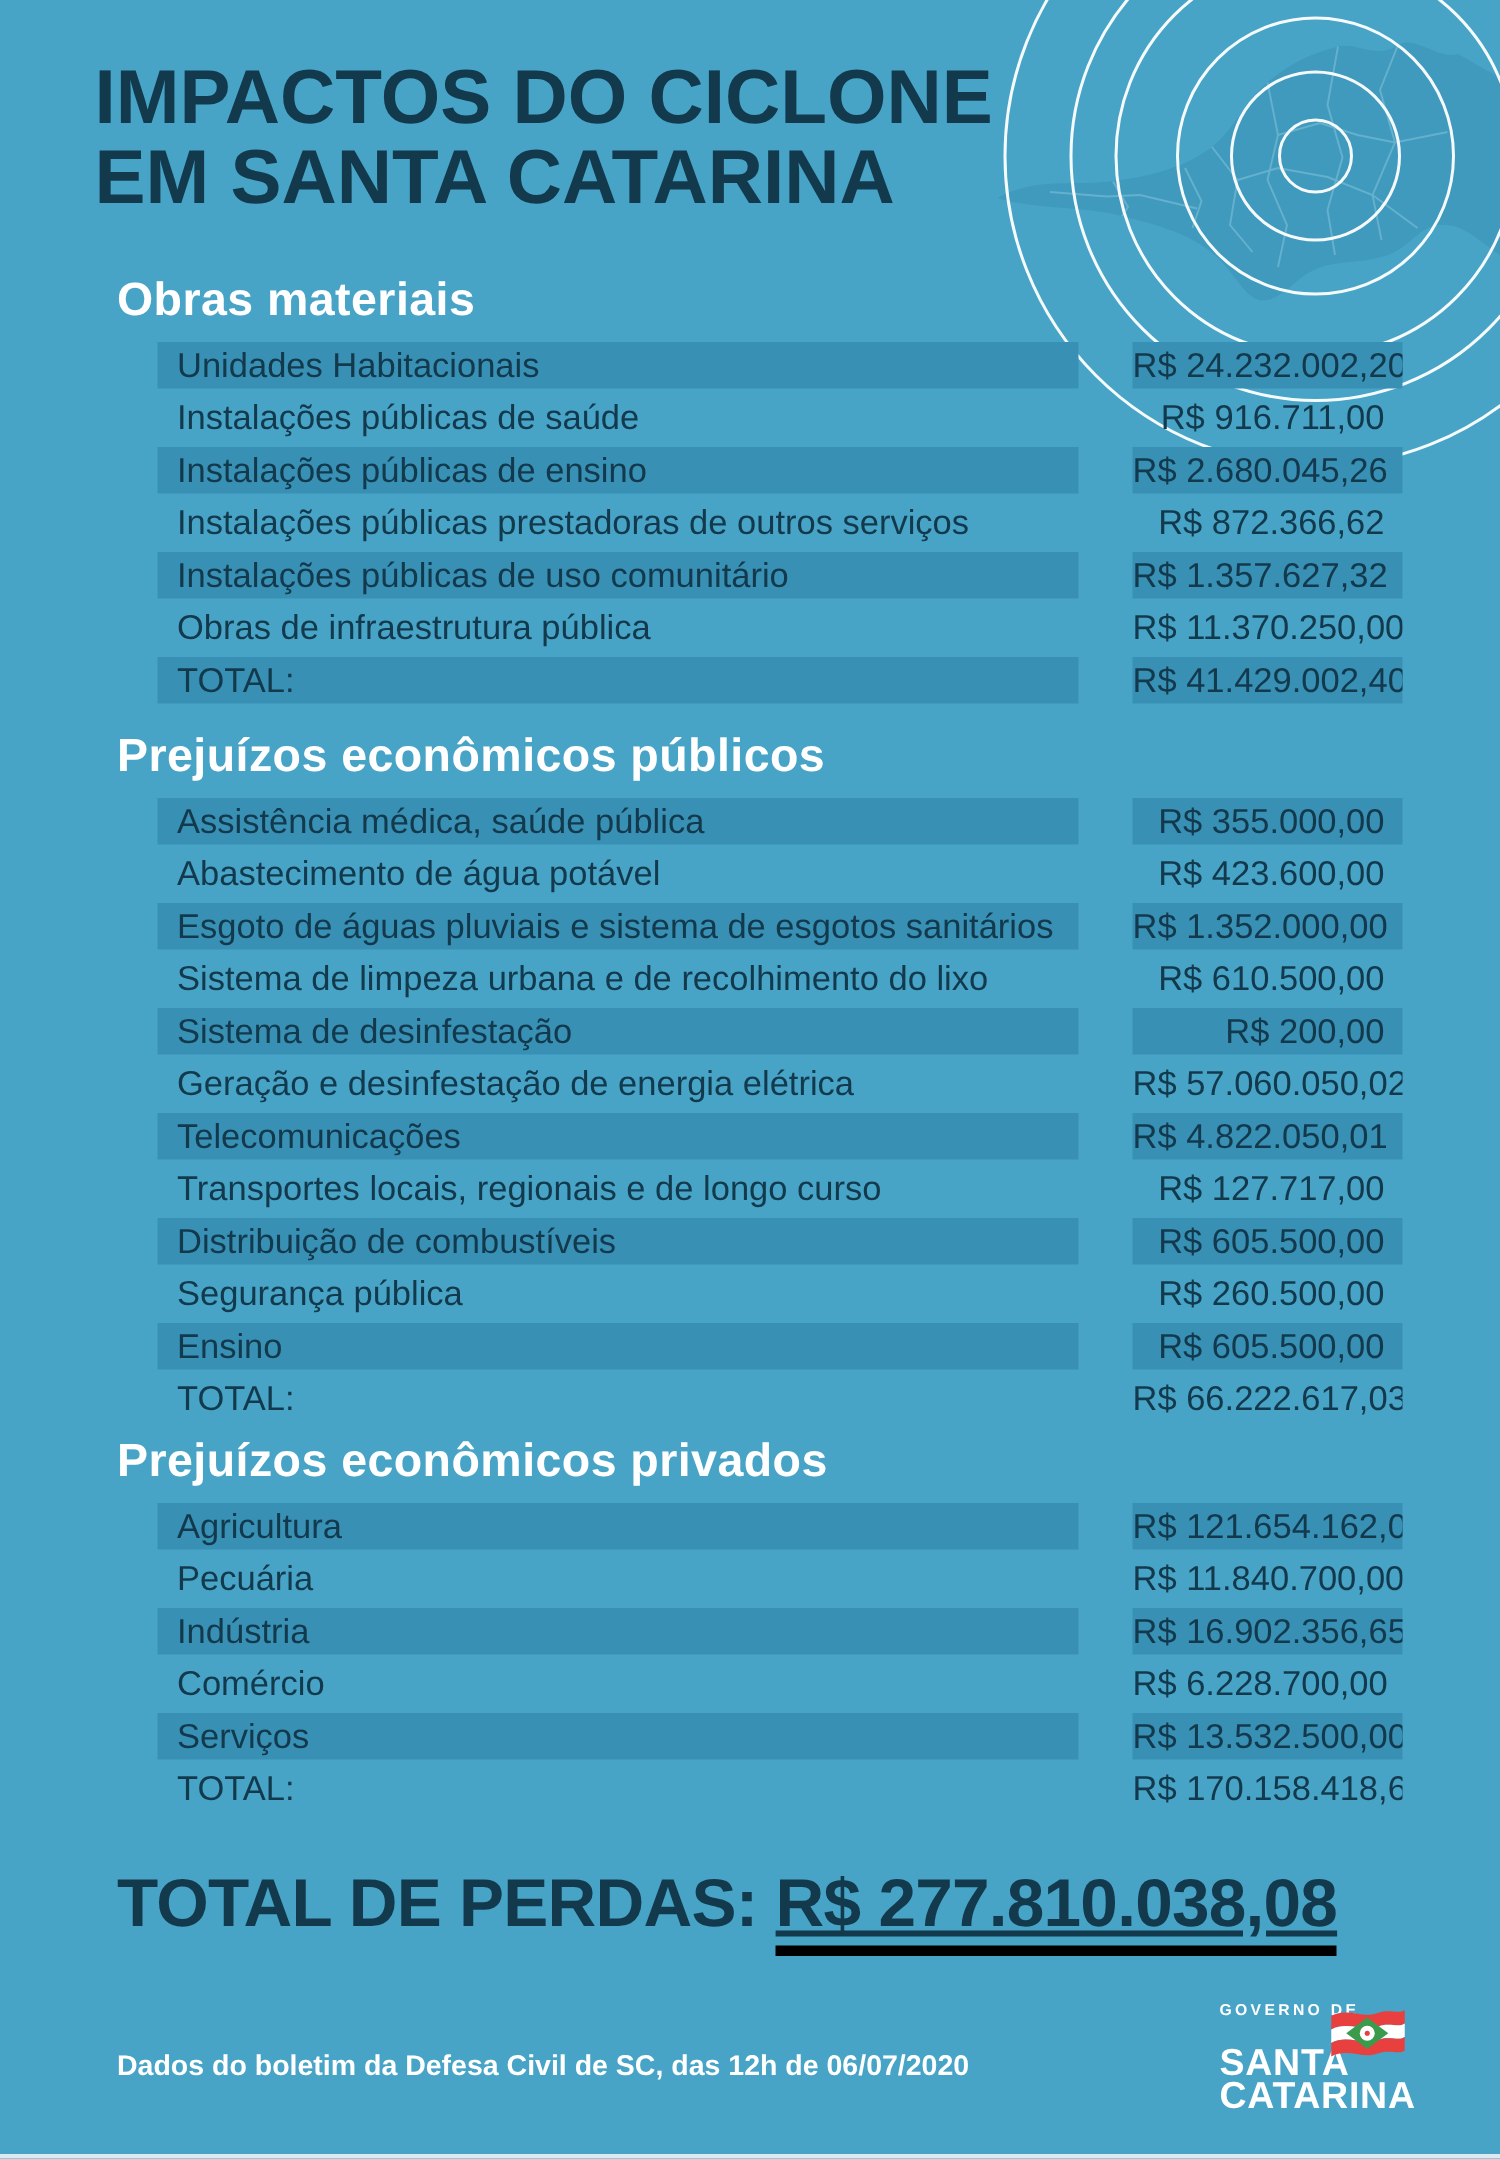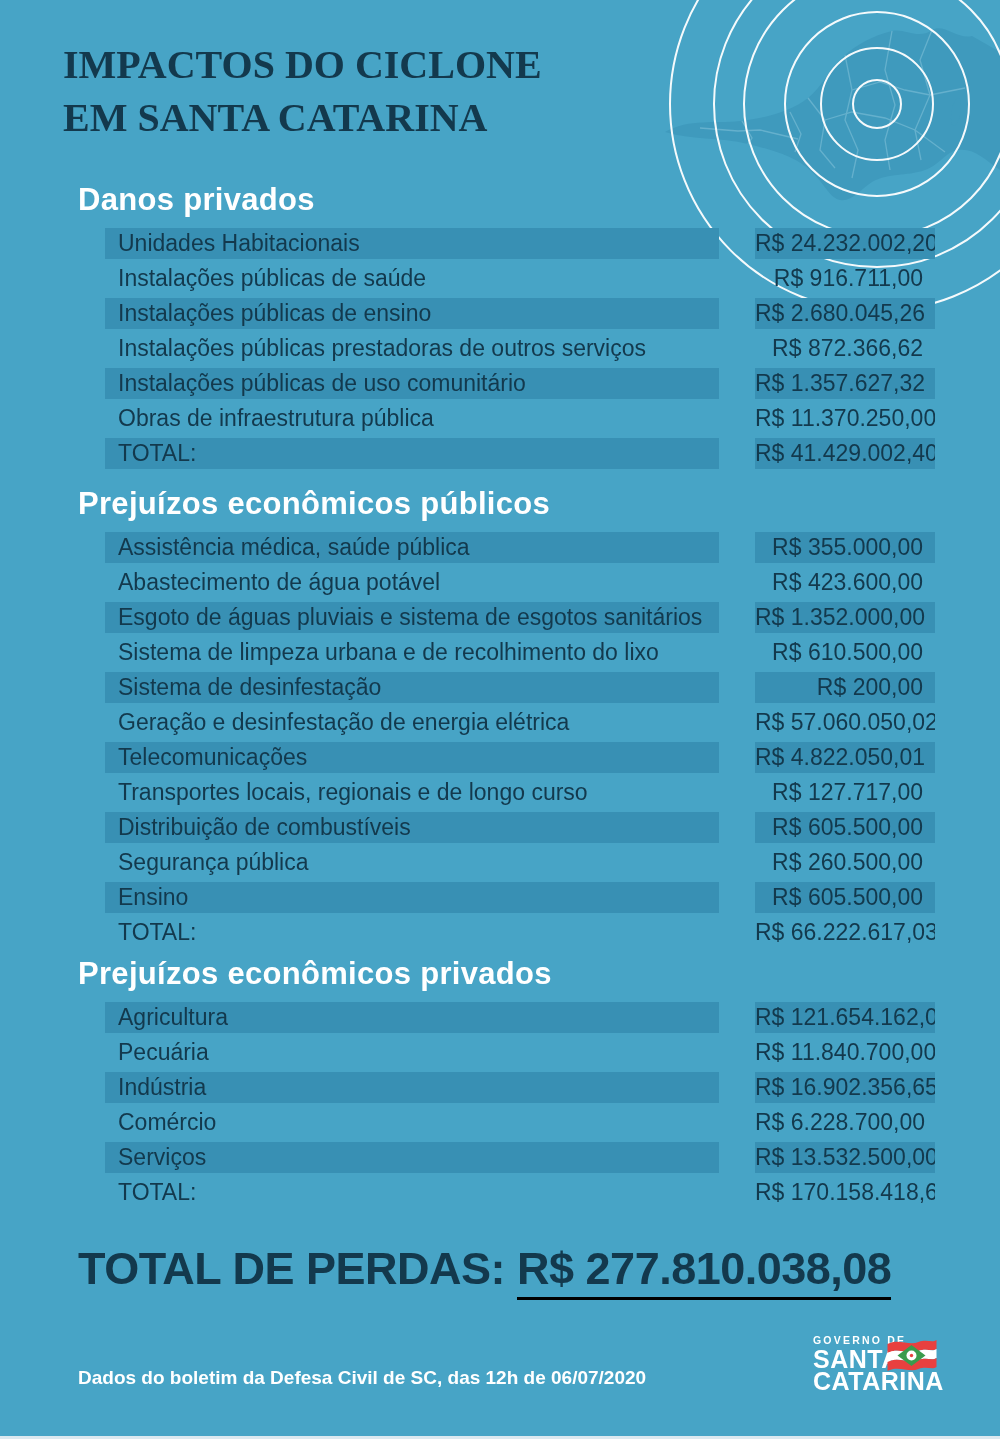--- a/index.html
+++ b/index.html
@@ -7,22 +7,22 @@
   body {
     width: 1000px; height: 1439px;
     position: relative; overflow: hidden;
     background: #47A4C6;
     font-family: "Liberation Sans", sans-serif;
   }
   .map-svg { position: absolute; top: 0; left: 0; pointer-events: none; }
 
   h1.page-title {
     position: absolute; left: 63px; top: 38px; margin: 0;
-    font-size: 40px; line-height: 53px; font-weight: bold;
-    color: #13394D; letter-spacing: 0px; z-index: 2; font-family: Liberation Serif, serif;
+    font-size: 51px; line-height: 53px; font-weight: bold;
+    color: #13394D; letter-spacing: 0px; z-index: 2;
   }
 
   .section { position: absolute; left: 65px; width: 870px; z-index: 3; }
   #sec0 { top: 184px; }
   #sec1 { top: 488px; }
   #sec2 { top: 958px; }
   .section h2 {
     margin: 0 0 12px 13px; font-size: 31px; line-height: 32px;
     font-weight: bold; color: #FFFFFF; letter-spacing: 0.3px;
   }
@@ -31,29 +31,29 @@
   .cell-label { width: 614px; padding-left: 13px; margin-right: 4px; }
   .cell-value { flex: 1; text-align: right; padding-right: 12px; margin-left: 32px; }
   .striped .cell { background: #3890B4; }
   .total-row { font-weight: normal; }
 
   .grand-total {
     position: absolute; left: 78px; top: 1243px; z-index: 3;
     font-size: 45px; font-weight: bold; color: #13394D; letter-spacing: -0.5px;
     white-space: nowrap;
   }
-  .grand-total .amount { border-bottom: 3px solid #000000; padding-bottom: 3px; }
+  .grand-total .amount { border-bottom: 7px solid #000000; padding-bottom: 3px; text-decoration: underline; }
 
   .source-note {
     position: absolute; left: 78px; top: 1367px; z-index: 3;
     font-size: 19px; font-weight: bold; color: #FFFFFF;
   }
 
   .logo { position: absolute; left: 813px; top: 1334px; z-index: 3; color: #FFFFFF; width: 140px; }
-  .logo-top { font-size: 10.5px; font-weight: bold; letter-spacing: 2.2px; margin-bottom: 2px; }
+  .logo-top { font-size: 10.5px; font-weight: bold; letter-spacing: 2.2px; margin-bottom: 18px; }
   .logo-main { font-size: 25px; font-weight: bold; line-height: 22px; letter-spacing: 0.5px; }
   .logo-flag { position: absolute; left: 71px; top: 4px; }
 
   .bottom-edge {
     position: absolute; bottom: 0; left: 0; width: 100%; height: 3px;
     background: #DCE9F0; z-index: 4;
   }
 </style>
 </head>
 <body>
@@ -93,21 +93,21 @@
     <circle cx="877" cy="104" r="92"></circle>
     <circle cx="877" cy="104" r="133"></circle>
     <circle cx="877" cy="104" r="163"></circle>
     <circle cx="877" cy="104" r="207"></circle>
   </g>
 </svg>
 
 <h1 class="page-title"><span>IMPACTOS DO CICLONE</span><br><span>EM SANTA CATARINA</span></h1>
 
 <section class="section" id="sec0">
-  <h2>Danos privados</h2>
+  <h2>Obras materiais</h2>
   <div class="table">
       <div class="row striped">
         <div class="cell cell-label">Unidades Habitacionais</div>
         <div class="cell cell-value">R$ 24.232.002,20</div>
       </div>
       <div class="row">
         <div class="cell cell-label">Instalações públicas de saúde</div>
         <div class="cell cell-value">R$ 916.711,00</div>
       </div>
       <div class="row striped">

